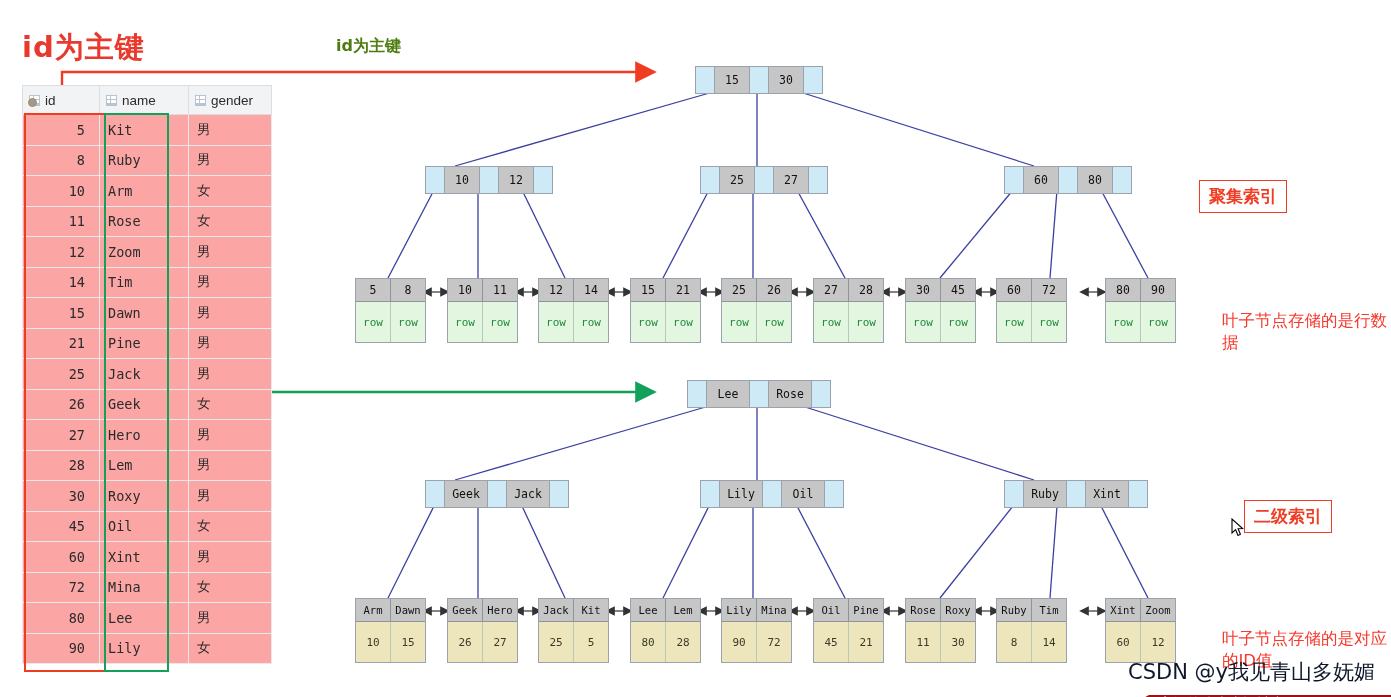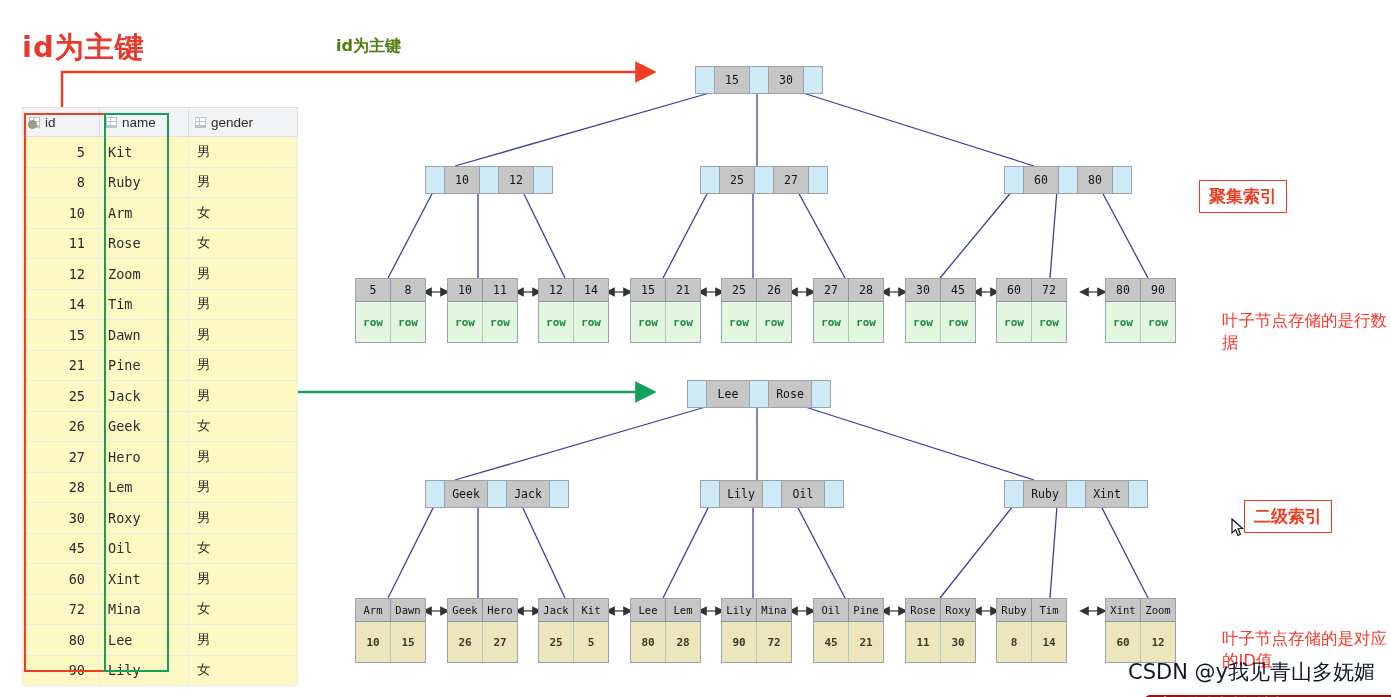--- a/index.html
+++ b/index.html
@@ -11,22 +11,22 @@
   }
   .abs{position:absolute;}
 
   
   #page-title{
     left:22px;top:28px;font-size:29px;font-weight:bold;color:#e8392c;
     letter-spacing:1px;font-family:"DejaVu Sans",sans-serif;
   }
 
   
-  #data-table{left:22px;top:107px;width:276px;border-collapse:collapse;
-    font-size:13px;color:#333;background:#fef9c3;}
+  #data-table{left:22px;top:85px;width:250px;border-collapse:collapse;
+    font-size:13px;color:#333;background:#fca5a5;}
   #data-table thead th{
     background:#f2f3f5;border:1px solid #dcdee2;border-left:none;
     height:26px;font-weight:normal;color:#2b2b2b;font-size:13.5px;
     text-align:left;padding-left:6px;
   }
   #data-table thead th:first-child{border-left:1px solid #dcdee2;}
   #data-table td{
     border:1px solid #e8eaec;border-top:none;height:29.5px;
     font-size:13.5px;color:#2b2b2b;padding:0 8px;
     font-family:"DejaVu Sans Mono","Liberation Mono",monospace;
@@ -79,21 +79,20 @@
     flex:1;display:flex;align-items:center;justify-content:center;
     font-size:11.5px;color:#111;border-right:1px solid #8d949c;
     font-family:"DejaVu Sans Mono","Liberation Mono",monospace;
   }
   .leaf .keys span:last-child{border-right:none;}
   .leaf .body{display:flex;height:40px;border-top:1px solid #8d949c;}
   .leaf .body span{
     flex:1;display:flex;align-items:center;justify-content:center;
     font-size:11px;border-right:1px solid #b7c9b7;
     font-family:"DejaVu Sans Mono","Liberation Mono",monospace;
-    font-weight:bold;
   }
   .leaf .body span:last-child{border-right:none;}
   .leaf.clustered .body{background:#e3f7e0;}
   .leaf.clustered .body span{color:#1f8a3c;}
   .leaf.secondary .keys span{font-size:10.5px;}
   .leaf.secondary .body{background:#ede5bb;}
   .leaf.secondary .body span{color:#3a3a28;font-size:11px;}
 
   svg.overlay{position:absolute;left:0;top:0;width:1391px;height:697px;
     pointer-events:none;}

